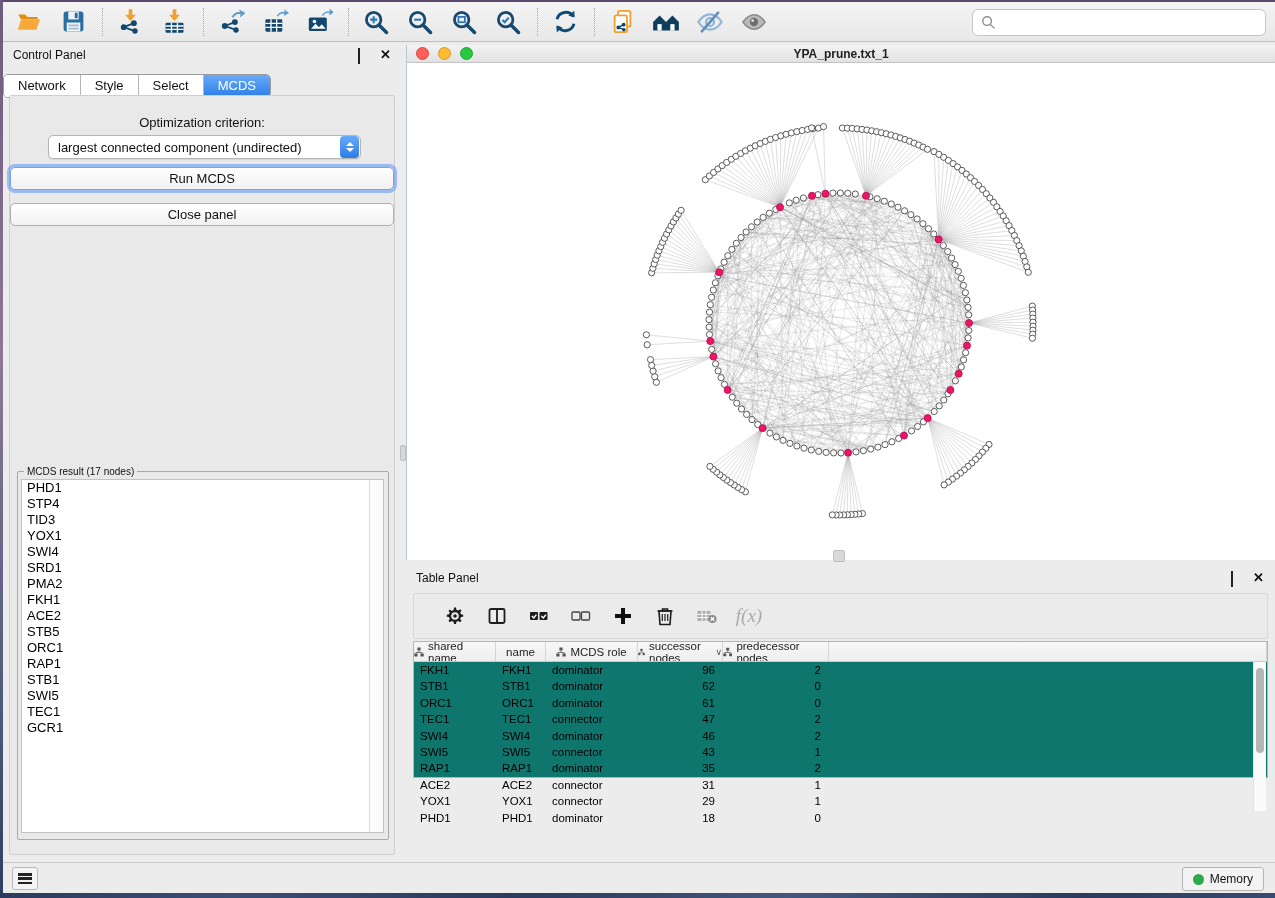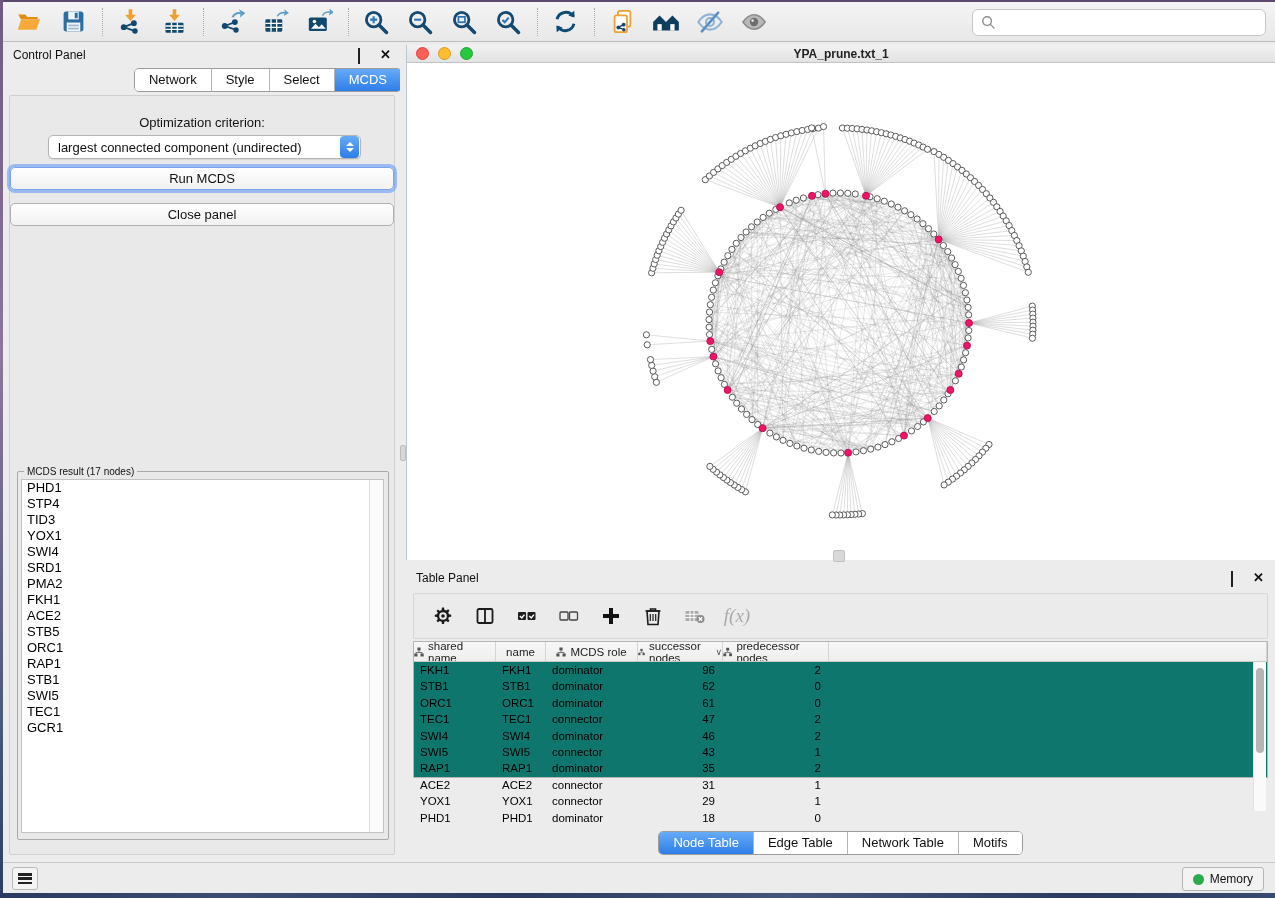--- a/index.html
+++ b/index.html
@@ -25,21 +25,21 @@
     background:#fff; border:1px solid #c6c6c6; border-radius:6px; display:flex; align-items:center; padding-left:8px; }
   .search-wrap input { border:none; outline:none; flex:1; height:22px; font-size:13px; background:transparent; margin-left:6px; font-family:"Liberation Sans",sans-serif; }
 
   
   .control-panel { position:absolute; left:3px; top:42px; width:399px; height:820px; background:#ececec; }
   .panel-titlebar { height:26px; display:flex; align-items:center; padding:0 10px; font-size:12px; color:#111; }
   .panel-titlebar .sp { flex:1; }
   .wbtn { width:12px; height:12px; margin-left:10px; cursor:pointer; position:relative; }
   .float-icon { border:1.6px solid #222; width:10px; height:10px; margin-top:1px; }
   .close-icon { font-size:13px; font-weight:bold; color:#111; line-height:12px; }
-  .seg-tabs { display:flex; justify-content:flex-end; }
+  .seg-tabs { display:flex; justify-content:flex-start; margin-top:6px; }
   .seg-group { display:flex; border:1px solid #9c9c9c; border-radius:5px; overflow:hidden; background:#fff; }
   .seg-tab { padding:3px 14px; font-size:13px; color:#111; background:#fff; border-right:1px solid #b5b5b5; cursor:pointer; line-height:16px; }
   .seg-tab:last-child { border-right:none; }
   .seg-tab.active { background:linear-gradient(#67abf7,#2e7ee9); color:#fff; }
   .cp-content { position:absolute; left:6px; top:53px; width:386px; height:760px;
     background:#e9e9e9; border:1px solid #cfcfcf; border-radius:2px; }
   .opt-label { text-align:center; font-size:13px; margin-top:19px; color:#111; }
   .dropdown { position:absolute; left:38px; top:39px; width:313px; height:24px; background:#fff;
     border:1px solid #b4b4b4; border-radius:5px; display:flex; align-items:center; cursor:pointer;
     box-shadow:0 1px 1px rgba(0,0,0,.08); }
@@ -74,21 +74,21 @@
 
   
   .vsplit { position:absolute; left:400px; top:42px; width:6px; height:820px; background:#ececec; cursor:col-resize; }
   .vsplit .grip { position:absolute; left:0; top:403px; width:6px; height:16px; background:#d7d7d7; border:1px solid #bdbdbd; border-radius:2px; }
   .hsplit { position:absolute; left:406px; top:560px; width:869px; height:5px; background:#ececec; cursor:row-resize; }
   .hsplit .grip { position:absolute; left:427px; top:-10px; width:12px; height:12px; background:#d9d9d9; border:1px solid #c0c0c0; border-radius:2px; }
 
   
   .table-panel { position:absolute; left:406px; top:565px; width:869px; height:293px; background:#ececec; }
   .tp-toolbar { position:absolute; left:7px; top:28px; width:855px; height:46px; background:#ebebeb;
-    border:1px solid #d6d6d6; border-radius:2px; display:flex; align-items:center; padding-left:16px; gap:16px; }
+    border:1px solid #d6d6d6; border-radius:2px; display:flex; align-items:center; padding-left:28px; gap:16px; }
   .tp-btn { width:26px; height:26px; display:flex; align-items:center; justify-content:center; cursor:pointer; }
   .fx-label { font-family:"Liberation Serif",serif; font-style:italic; font-size:19px; color:#aaa; }
   .table-box { position:absolute; left:7px; top:76px; width:855px; height:137px; background:#0f766e; border:1px solid #b5b5b5; }
   .thead { display:grid; grid-template-columns:82px 50px 92px 85px 106px 1fr; height:20px;
     background:linear-gradient(#f7f7f7,#eeeeee); border-bottom:1px solid #c9c9c9; }
   .th { display:flex; align-items:center; justify-content:center; gap:4px; font-size:11.5px; color:#222;
     border-right:1px solid #d4d4d4; overflow:hidden; cursor:pointer; }
   .th .sort-chev { font-size:9px; color:#555; margin-left:2px; }
   .tbody { position:relative; }
   .trow { display:grid; grid-template-columns:82px 50px 92px 85px 106px 1fr; height:16.4px; cursor:default; }
@@ -1354,28 +1354,20 @@
             <div class="td">dominator</div>
             <div class="td num">18</div>
             <div class="td num">0</div>
             <div class="td"></div>
           </div>
           <div class="tscroll">
             <div class="thumb"></div>
           </div>
       </div>
     </div>
-    <div class="tp-tabs">
-      <div class="seg-group" id="tp-tabs">
-          <div class="seg-tab active">Node Table</div>
-          <div class="seg-tab">Edge Table</div>
-          <div class="seg-tab">Network Table</div>
-          <div class="seg-tab">Motifs</div>
-        </div>
-    </div>
   </div>
 
   <div class="statusbar">
     <div class="menu-btn">
       <span class="menu-icon">
           <i></i>
           <i></i>
           <i></i>
         </span>
     </div>

